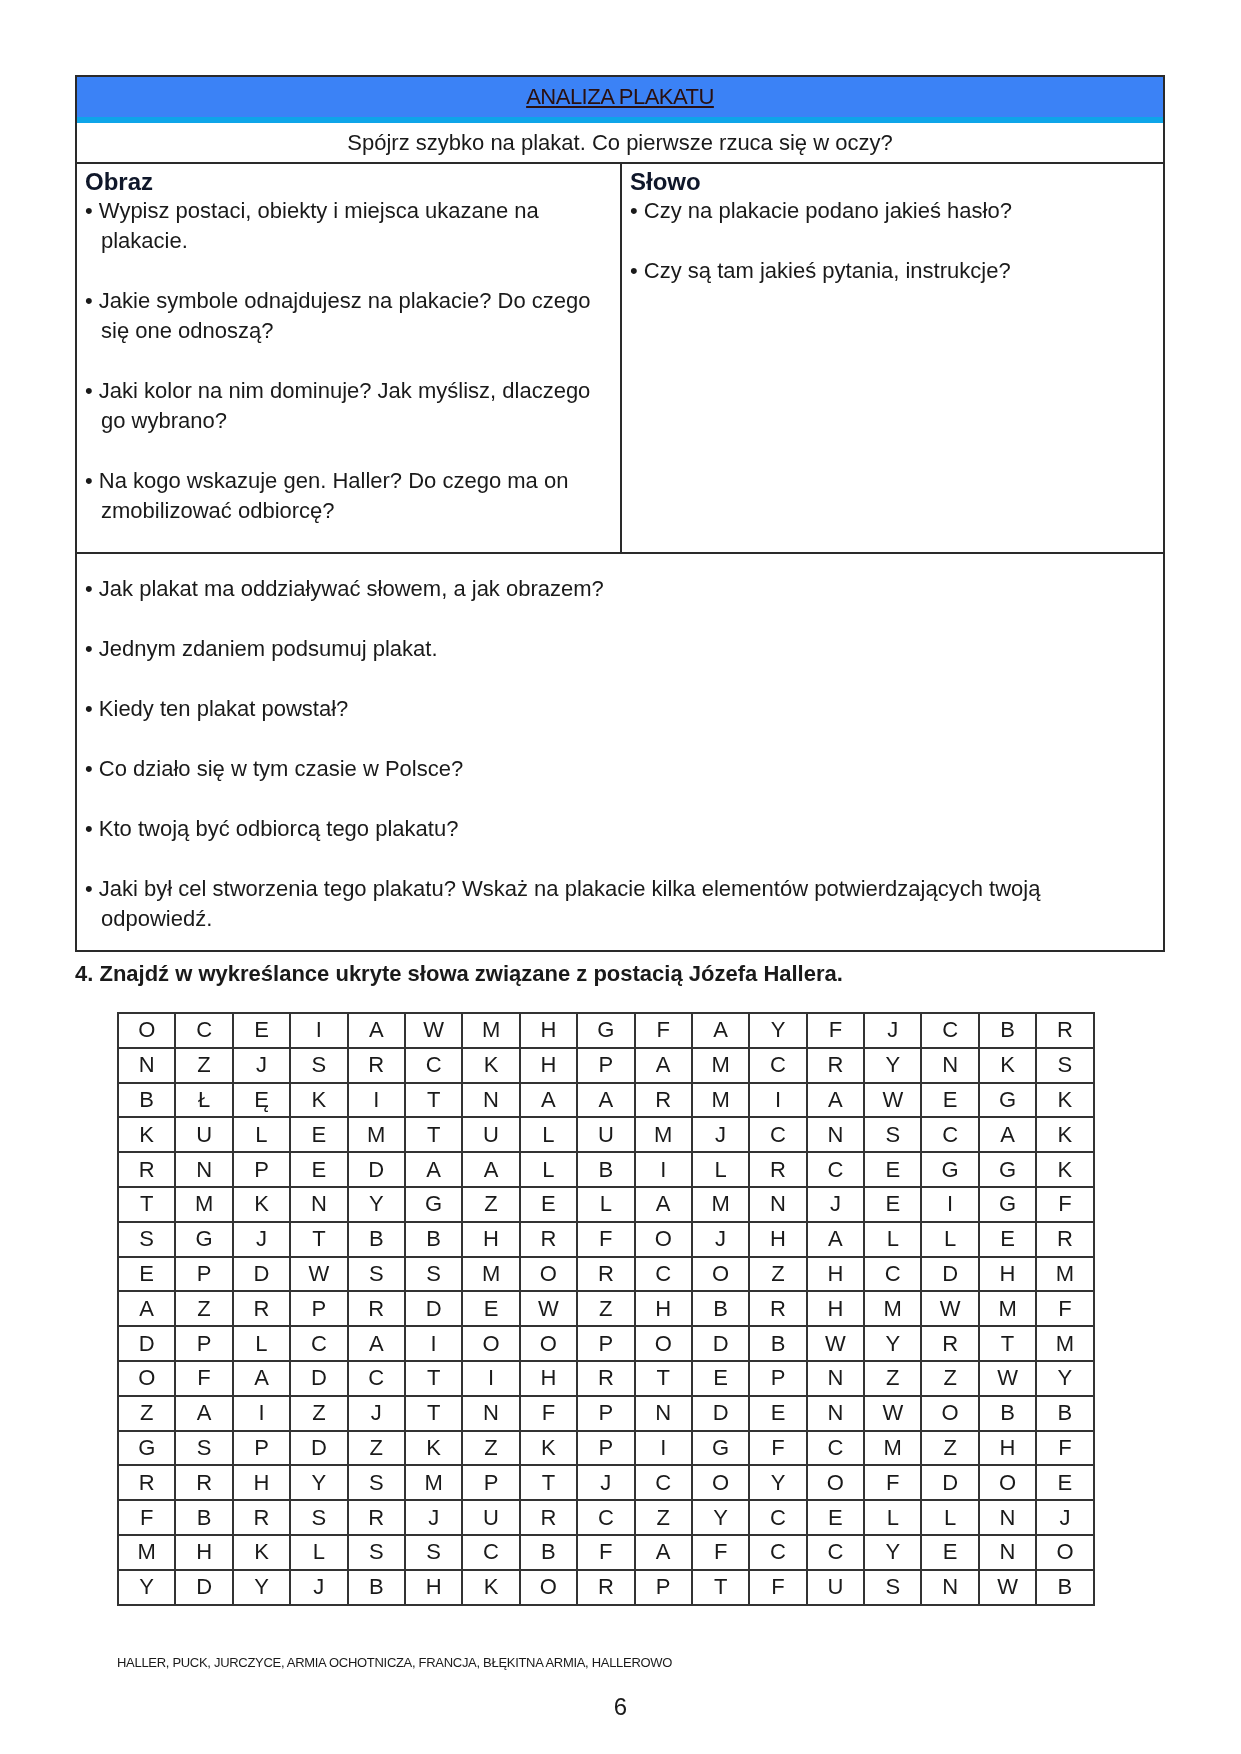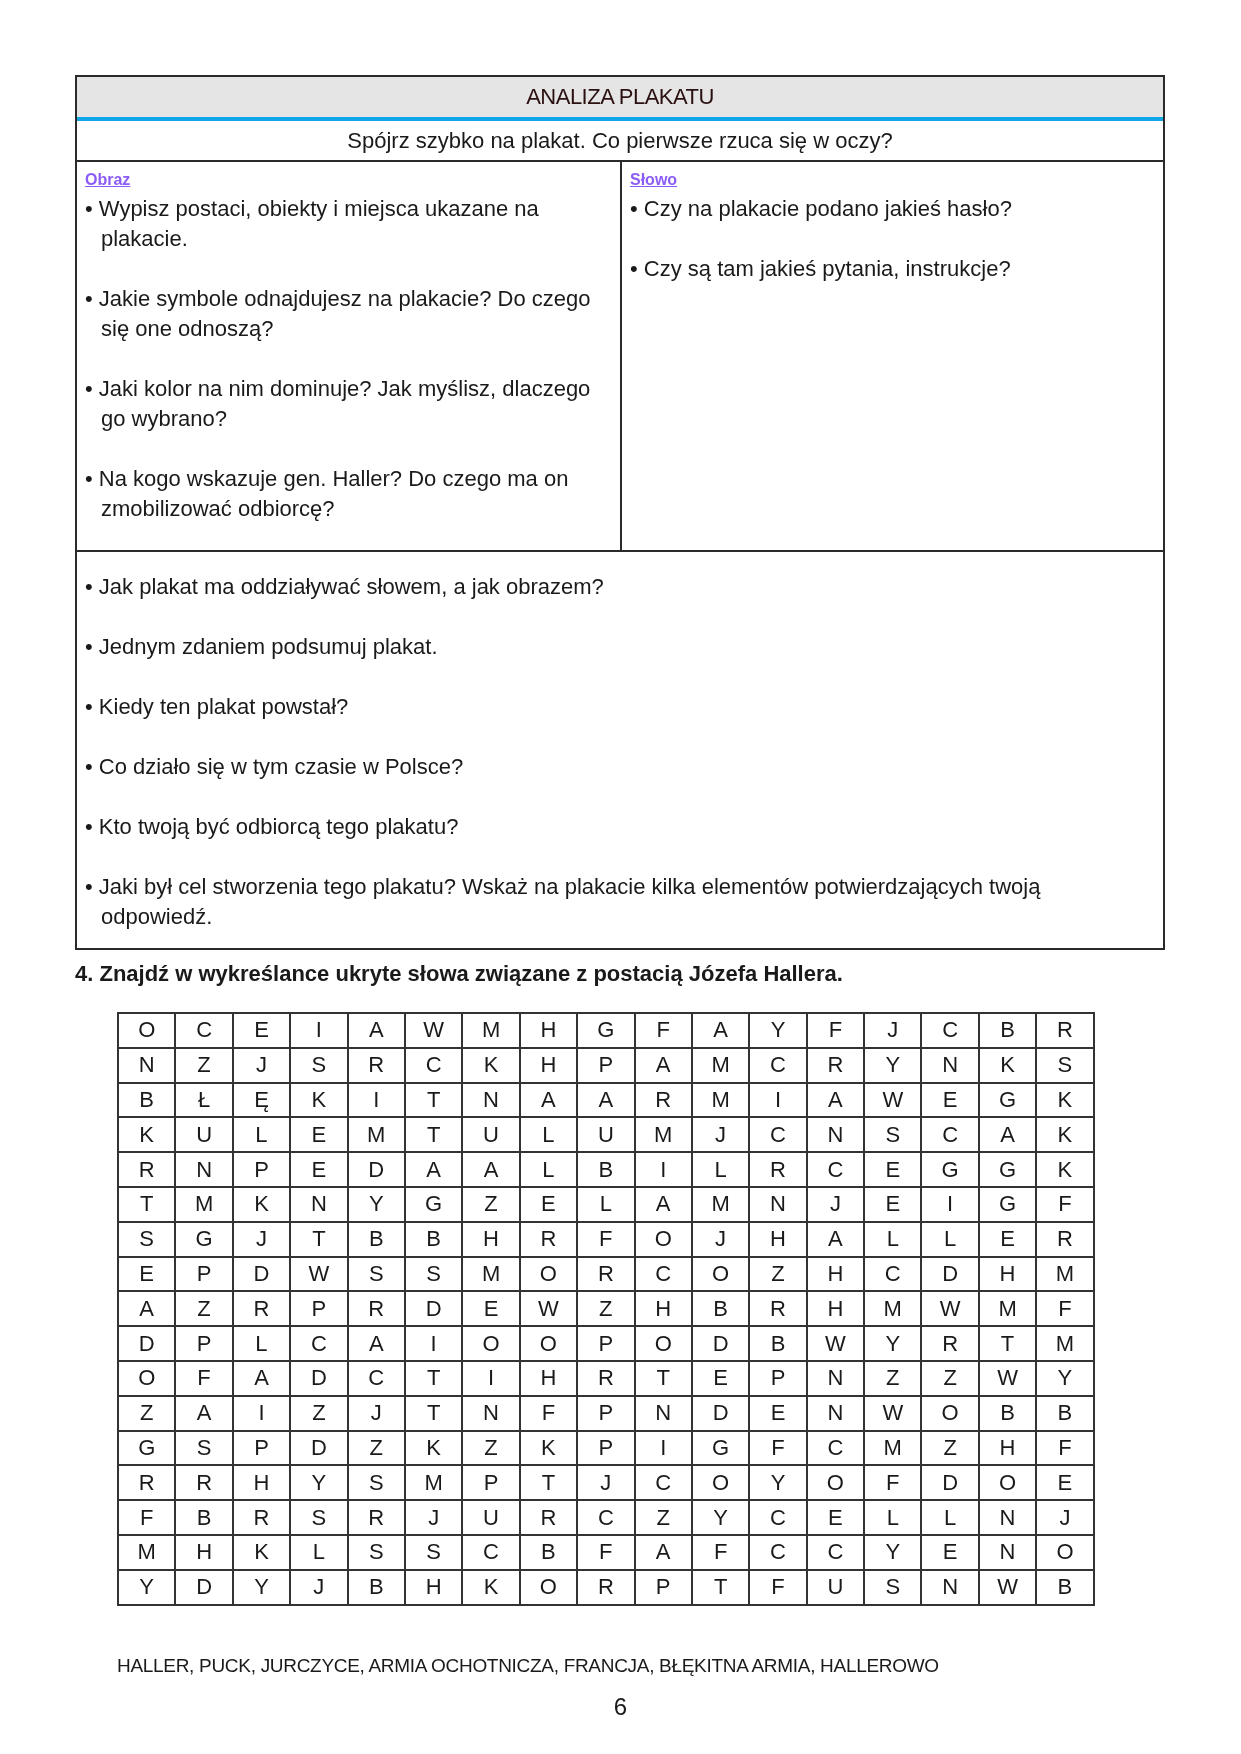--- a/index.html
+++ b/index.html
@@ -1,30 +1,30 @@
 <!DOCTYPE html>
 <html><head>
 <meta charset="utf-8">
 <style>
   html, body { margin: 0; padding: 0; background: #ffffff; }
   body { width: 1241px; height: 1754px; position: relative; font-family: "Liberation Sans", sans-serif; color: #1a1a1a; overflow: hidden; }
   .analysis-table { position: absolute; left: 75px; top: 75px; width: 1090px; border: 2px solid #2a2a2a; box-sizing: border-box; }
-  .red-header { height: 40px; background: #e5e5e5; border-bottom: 4px solid #0ea5e9; display: flex; align-items: center; justify-content: center; font-size: 22px; font-weight: normal; color: #2a1010; letter-spacing: -0.5px; }
+  .red-header { height: 40px; background: #3b82f6; border-bottom: 6px solid #0ea5e9; display: flex; align-items: center; justify-content: center; font-size: 22px; font-weight: normal; color: #2a1010; letter-spacing: -0.5px; text-decoration: underline; }
   .subtitle-row { height: 39px; border-bottom: 2px solid #2a2a2a; display: flex; align-items: center; justify-content: center; font-size: 22px; }
   .two-col { display: flex; height: 388px; border-bottom: 2px solid #2a2a2a; }
   .col-left { width: 545px; border-right: 2px solid #2a2a2a; padding: 4px 8px; box-sizing: border-box; }
   .col-right { flex: 1; padding: 4px 8px; box-sizing: border-box; }
-  .col-title { font-size: 16px; font-weight: bold; color: #8b5cf6; line-height: 28px; text-decoration: underline; }
+  .col-title { font-size: 24px; font-weight: bold; color: #0f172a; line-height: 28px; }
   .q { font-size: 22px; line-height: 30px; padding-left: 16px; text-indent: -16px; margin-bottom: 30px; }
   .bottom-block { height: 396px; padding: 20px 8px; box-sizing: border-box; }
   .bottom-block .q { margin-bottom: 30px; }
   .task-heading { position: absolute; left: 75px; top: 961px; font-size: 22px; font-weight: bold; }
   .grid { position: absolute; left: 117px; top: 1012px; border-collapse: collapse; }
   .grid td { width: 57.4px; height: 34.8px; border: 2px solid #333; text-align: center; vertical-align: middle; font-size: 22px; padding: 0; box-sizing: border-box; }
-  .word-list { position: absolute; left: 117px; top: 1655px; font-size: 19px; letter-spacing: -0.3px; }
+  .word-list { position: absolute; left: 117px; top: 1655px; font-size: 13px; letter-spacing: -0.3px; }
   .page-number { position: absolute; left: 0; width: 1241px; text-align: center; top: 1693px; font-size: 24px; }
 </style>
 </head>
 <body>
 
 <div class="analysis-table">
   <div class="red-header">ANALIZA PLAKATU</div>
   <div class="subtitle-row">Spójrz szybko na plakat. Co pierwsze rzuca się w oczy?</div>
   <div class="two-col">
     <div class="col-left">

